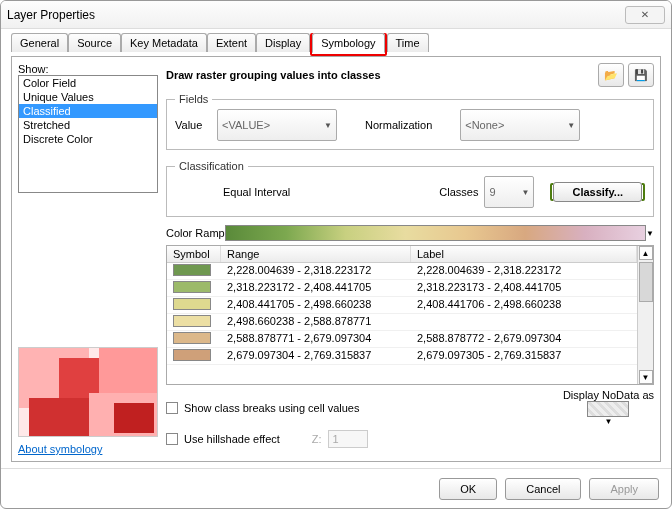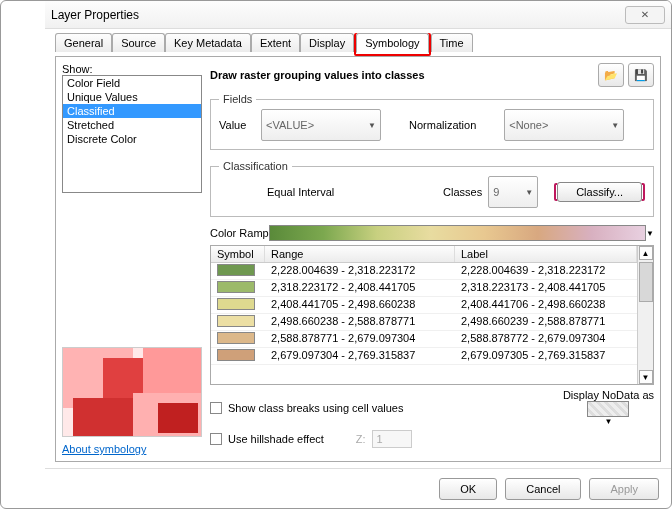--- a/index.html
+++ b/index.html
@@ -1,17 +1,17 @@
 <!DOCTYPE html>
 <html><head>
 <meta charset="utf-8">
 <style>
   * { box-sizing: border-box; font-family: "Segoe UI", Tahoma, sans-serif; font-size: 11px; }
   body { margin: 0; background: #fff; }
-  .window { width: 672px; height: 509px; border: 1px solid #999; border-radius: 6px; background: #fff; overflow: hidden; display: flex; flex-direction: column; padding-left: 44px; }
+  .window { width: 672px; height: 509px; border: 1px solid #999; border-radius: 6px; background: #fff; overflow: hidden; display: flex; flex-direction: column; }
   .titlebar { height: 28px; display: flex; align-items: center; padding: 0 6px; background: linear-gradient(#fdfdfd,#f1f1f1); border-bottom: 1px solid #ddd; }
   .titlebar .title { font-size: 12px; }
   .titlebar .spacer { flex: 1; }
   .winbtn { width: 40px; height: 18px; border:1px solid #bbb; border-radius:3px; background:#f4f4f4; display:flex; align-items:center; justify-content:center; margin-left:4px; font-size:10px; color:#555;}
   .content { flex:1; padding: 6px 10px 6px 10px; display:flex; flex-direction:column; }
   .tabs { display:flex; border-bottom:1px solid #aaa; height:22px; }
   .tab { padding: 3px 8px; border:1px solid #aaa; border-bottom:none; background:linear-gradient(#fdfdfd,#ececec); margin-right:0px; border-top-left-radius:3px; border-top-right-radius:3px; position:relative; top:2px; }
   .tab.active { background:#fff; border-bottom:1px solid #fff; }
   .tabwrap { display:inline-block; }
   .tabwrap.hl { border:2px solid #e00; border-radius:2px; margin-top:-2px; }
@@ -28,21 +28,21 @@
   .toolrow { display:flex; align-items:center; }
   .toolrow .hdr { font-weight:bold; }
   .iconbtn { width:26px; height:24px; border:1px solid #aaa; background:linear-gradient(#fff,#e8e8e8); border-radius:3px; margin-left:4px; display:flex; align-items:center; justify-content:center; }
   fieldset { border:1px solid #bbb; margin:6px 0 4px 0; padding:4px 8px 8px 8px; }
   fieldset legend { padding:0 4px; color:#333; }
   .frow { display:flex; align-items:center; gap:6px; }
   .combo { border:1px solid #aaa; background:linear-gradient(#fff,#eee); height:32px; display:flex; align-items:center; padding:0 4px; border-radius:2px; color:#666; }
   .combo.small { width:50px; }
   .combo .caret { margin-left:auto; font-size:8px; color:#555; }
   .classifybtn { border:1px solid #888; background:linear-gradient(#fff,#e8e8e8); padding:3px 18px; border-radius:3px; }
-  .hlred { border:2px solid #be185d; border-radius:2px; padding:1px; display:inline-block; }
+  .hlred { border:2px solid #4d7c0f; border-radius:2px; padding:1px; display:inline-block;font-weight:bold; }
   .ramprow { display:flex; align-items:center; margin:4px 0; }
   .ramp { flex:1; height:16px; border:1px solid #888; background:linear-gradient(90deg,#5a8a3a,#7ca84f,#c8d080,#e8dca0,#e8c890,#d8a880,#d8b0c0,#e8d0e0); }
   .grid { border:1px solid #aaa; height:140px; display:flex; }
   .gridbody { flex:1; overflow:hidden; }
   .gridhdr { display:flex; background:linear-gradient(#fdfdfd,#ececec); border-bottom:1px solid #ccc; }
   .gridhdr div { padding:2px 6px; border-right:1px solid #ddd; }
   .gh-sym { width:54px; } .gh-range { width:190px; } .gh-label { flex:1; }
   .gridrow { display:flex; border-bottom:1px solid #f0f0f0; }
   .gridrow .csym { width:54px; padding:1px 6px; }
   .gridrow .csym span { display:inline-block; width:38px; height:12px; border:1px solid #888; }
@@ -171,21 +171,20 @@
                   <div class="clabel">2,318.223173 - 2,408.441705</div>
                 </div>
                 <div class="gridrow">
                   <div class="csym"><span style="background:#ded98f"></span></div>
                   <div class="crange">2,408.441705 - 2,498.660238</div>
                   <div class="clabel">2,408.441706 - 2,498.660238</div>
                 </div>
                 <div class="gridrow">
                   <div class="csym"><span style="background:#ecdfa4"></span></div>
                   <div class="crange">2,498.660238 - 2,588.878771</div>
-                  <div class="clabel">2,498.660239 - 2,588.878771</div>
                 </div>
                 <div class="gridrow">
                   <div class="csym"><span style="background:#dcb88a"></span></div>
                   <div class="crange">2,588.878771 - 2,679.097304</div>
                   <div class="clabel">2,588.878772 - 2,679.097304</div>
                 </div>
                 <div class="gridrow">
                   <div class="csym"><span style="background:#cfa079"></span></div>
                   <div class="crange">2,679.097304 - 2,769.315837</div>
                   <div class="clabel">2,679.097305 - 2,769.315837</div>

